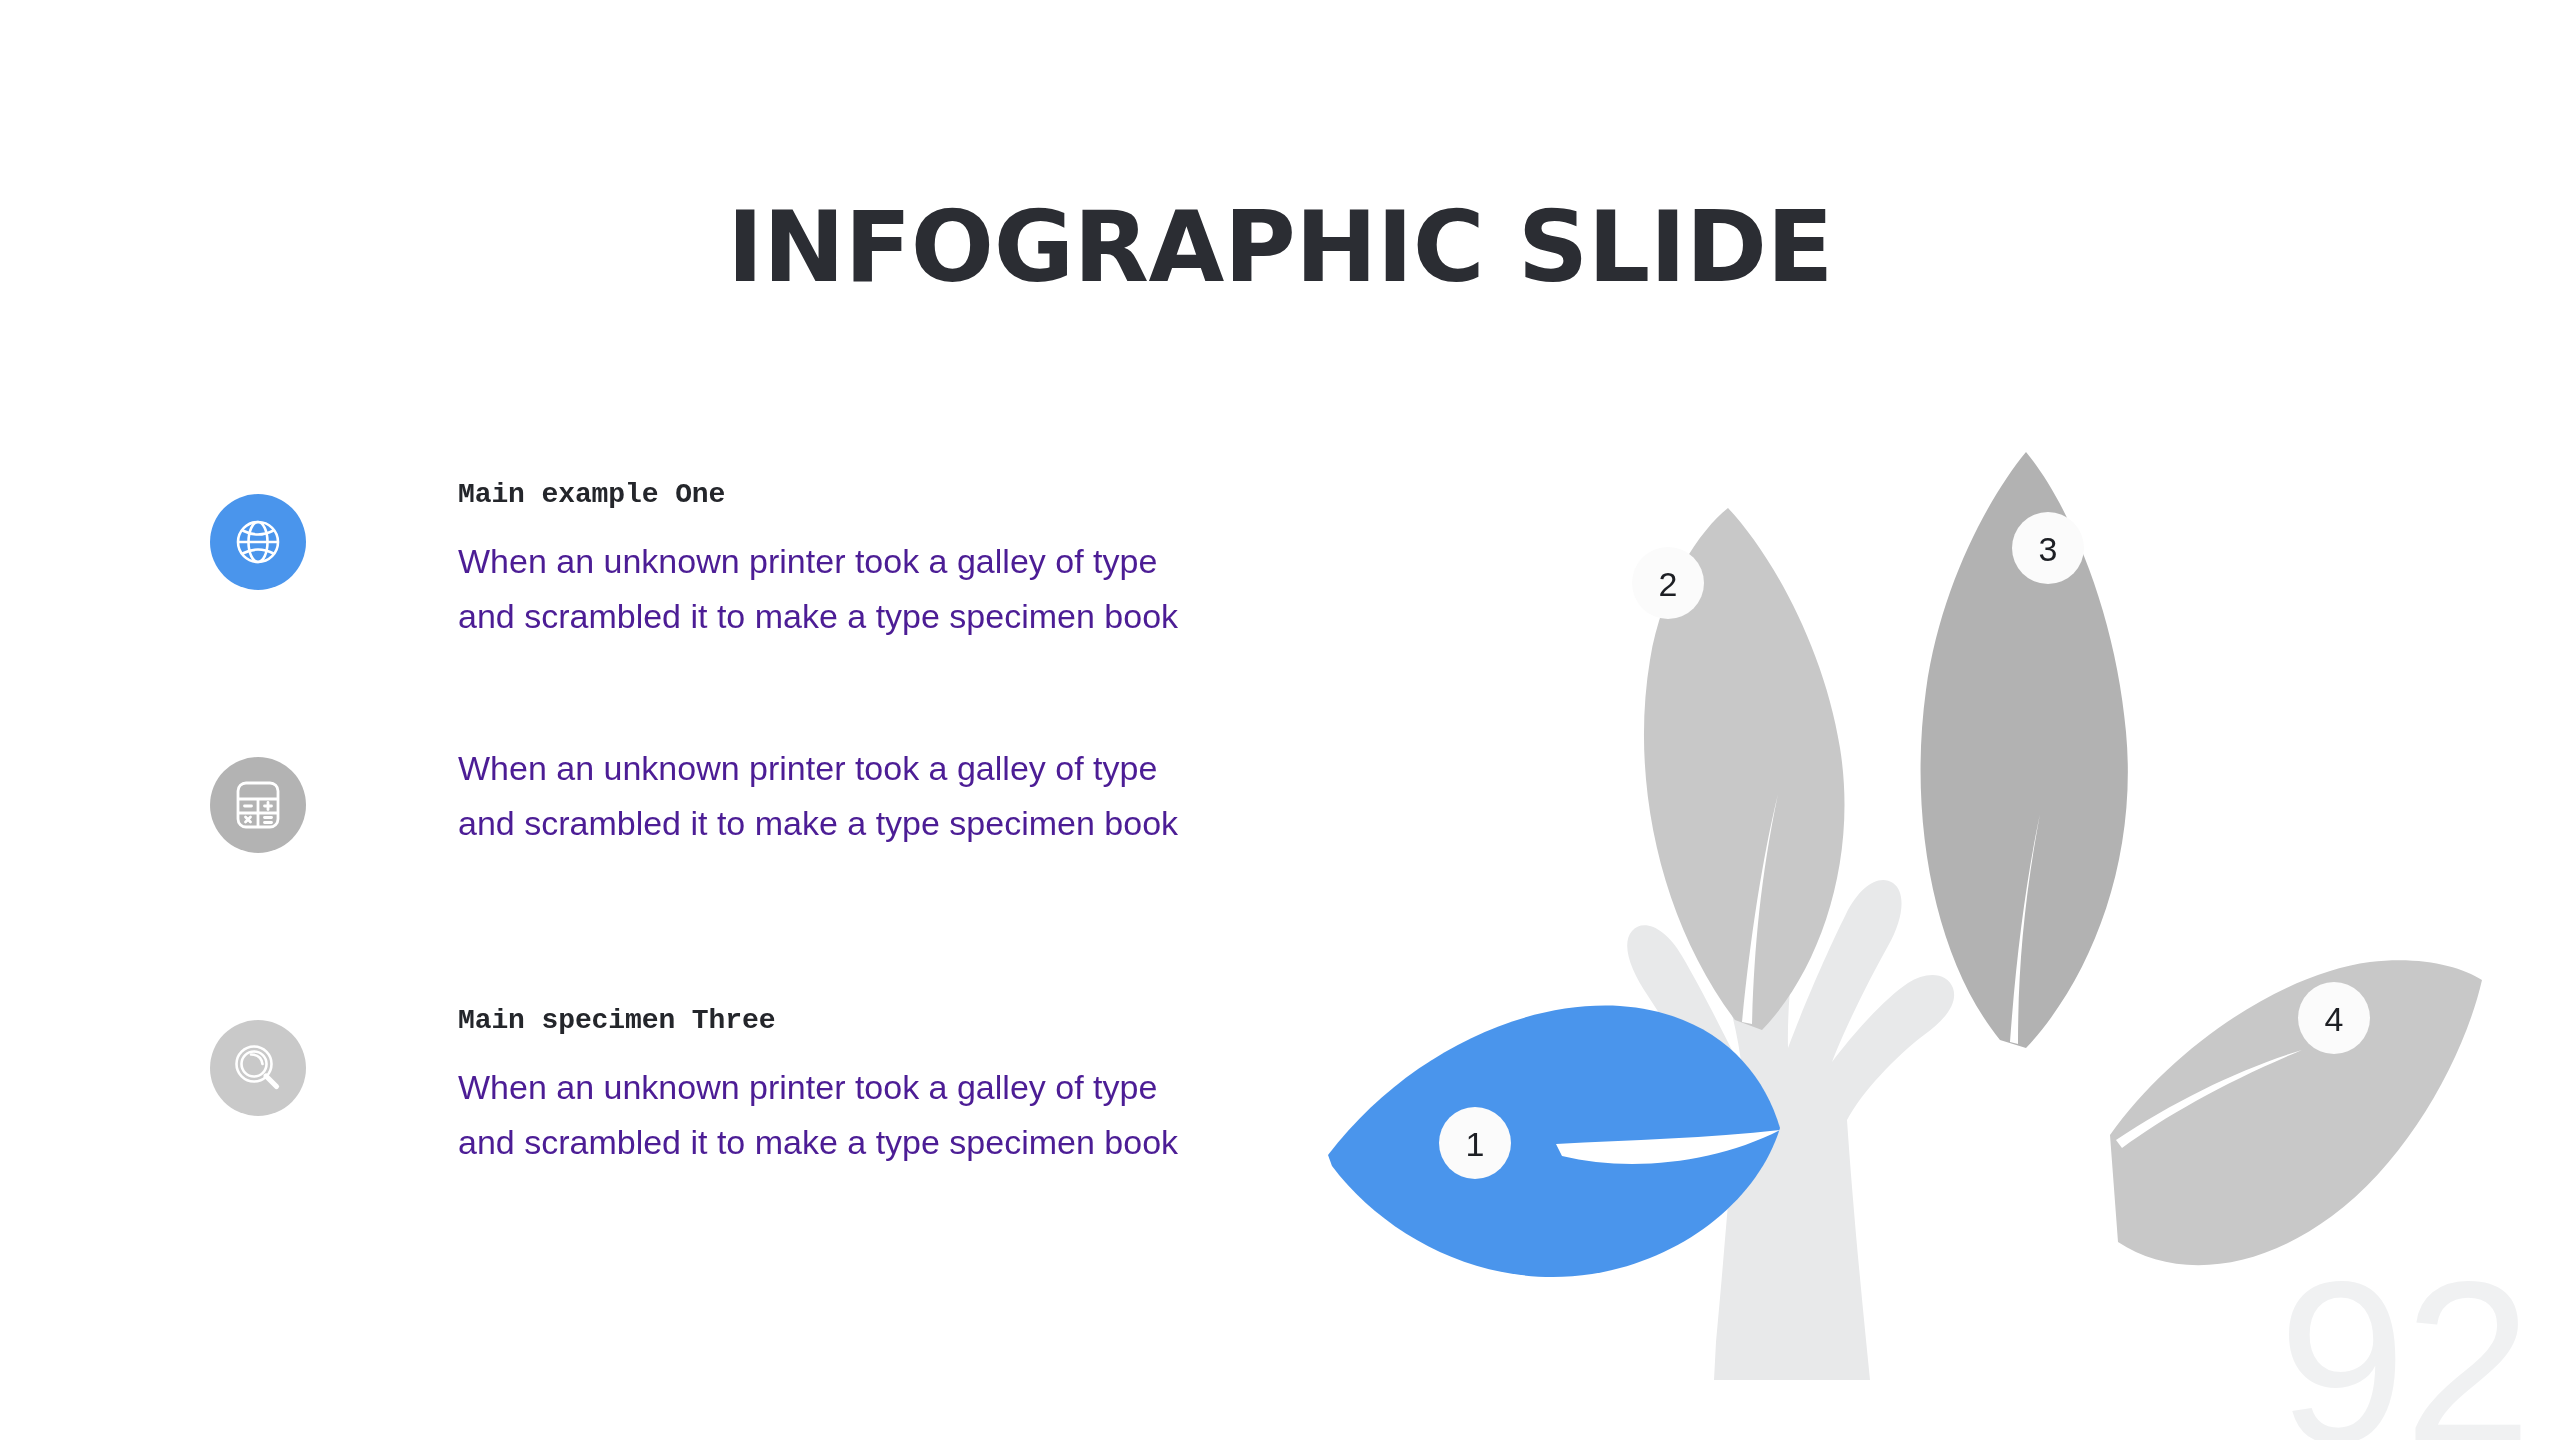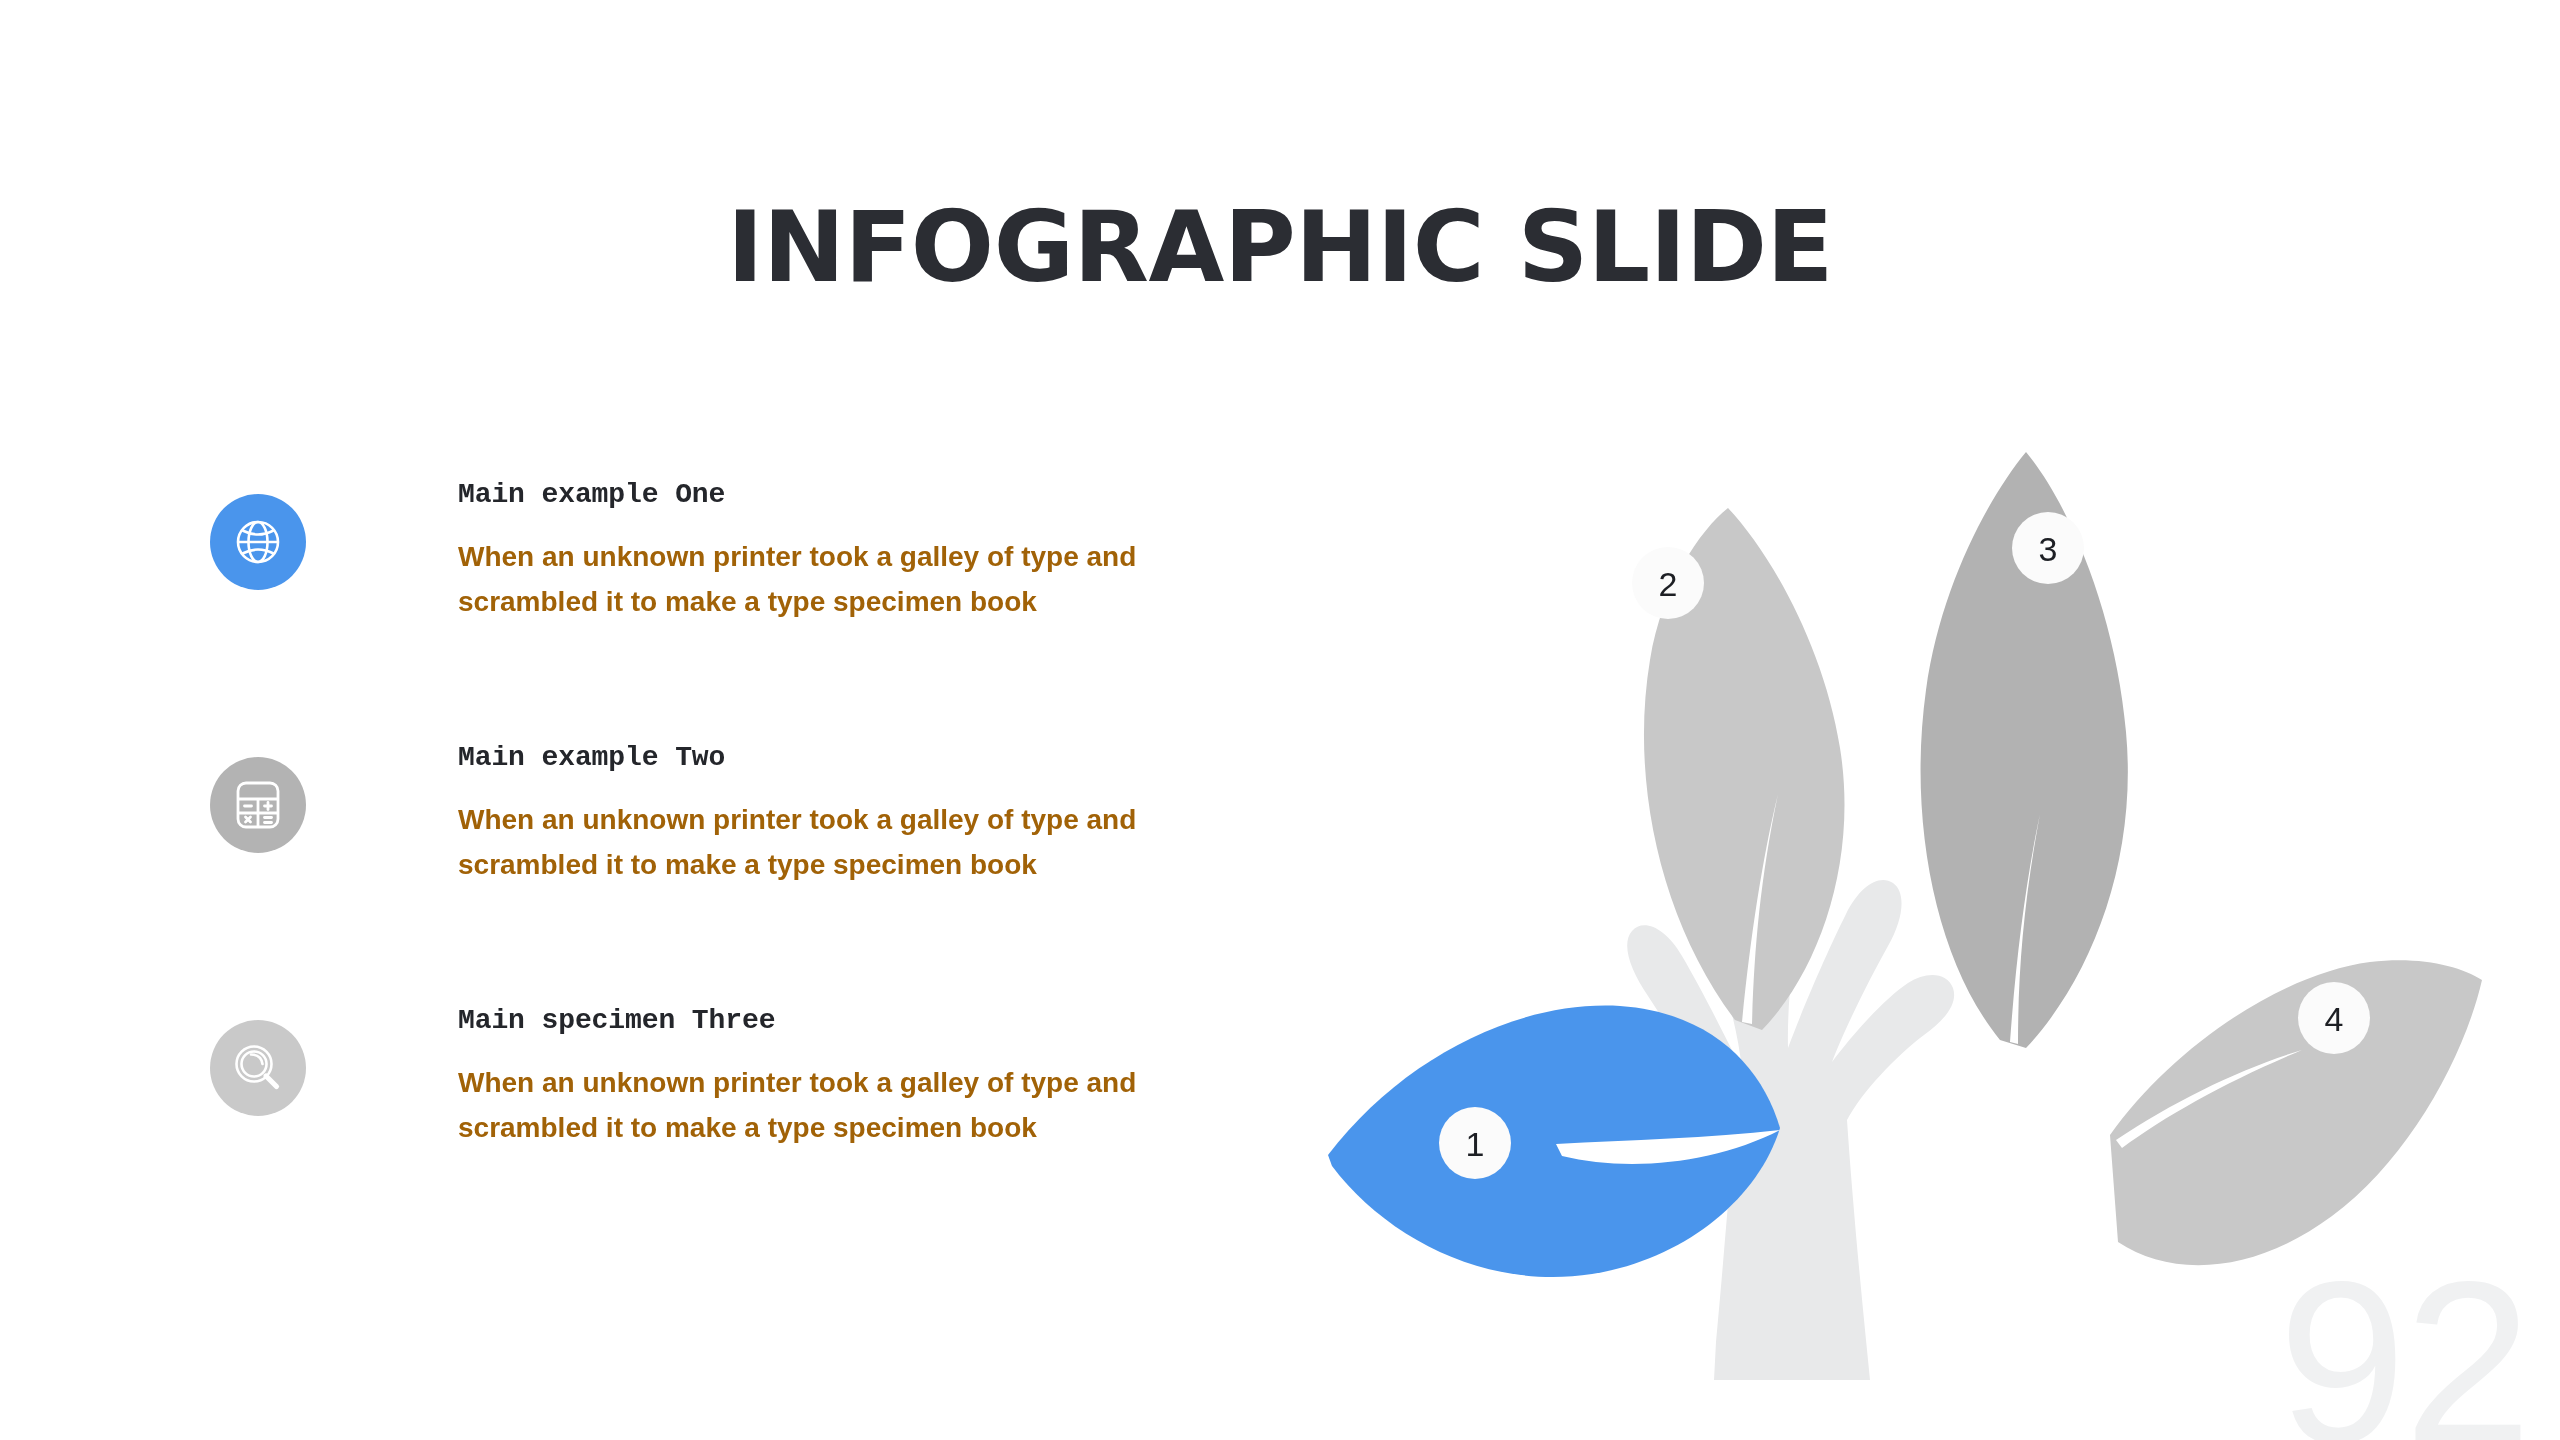--- a/index.html
+++ b/index.html
@@ -73,23 +73,23 @@
     font-family: Liberation Mono, monospace;
     font-size: 28px;
     font-weight: 700;
     color: #24262b;
     line-height: 1.2;
     margin: 0 0 22px 0;
     letter-spacing: -0.1px;
   }
   .item-body {
     font-family: "Liberation Sans", "DejaVu Sans", sans-serif;
-    font-size: 28px;
-    font-weight: 700;
-    color: #a16207;
+    font-size: 34px;
+    font-weight: 400;
+    color: #4c1d95;
     line-height: 1.62;
     margin: 0;
     max-width: 740px;
   }
 
   
   .tree {
     position: absolute;
     left: 1310px;
     top: 380px;
@@ -163,21 +163,20 @@
             <line x1="35" y1="23.5" x2="35" y2="30.5" stroke="#ffffff" stroke-width="2.8" stroke-linecap="round"></line>
             <line x1="31.5" y1="27" x2="38.5" y2="27" stroke="#ffffff" stroke-width="2.8" stroke-linecap="round"></line>
             <line x1="12.5" y1="38" x2="17.5" y2="43" stroke="#ffffff" stroke-width="2.8" stroke-linecap="round"></line>
             <line x1="17.5" y1="38" x2="12.5" y2="43" stroke="#ffffff" stroke-width="2.8" stroke-linecap="round"></line>
             <line x1="31.5" y1="38.5" x2="38.5" y2="38.5" stroke="#ffffff" stroke-width="2.8" stroke-linecap="round"></line>
             <line x1="31.5" y1="43.5" x2="38.5" y2="43.5" stroke="#ffffff" stroke-width="2.8" stroke-linecap="round"></line>
           </svg>
         </span>
       </div>
       <div class="item-text">
-        <p class="item-heading">Main example Two</p>
         <p class="item-body">When an unknown printer took a galley of type and scrambled it to make a type specimen book</p>
       </div>
     </div>
 
     <div class="item">
       <div class="item-icon-wrap" style="background:#c9c9c9;">
         <span>
           <svg width="54" height="54" viewBox="0 0 54 54" fill="none" aria-hidden="true">
             <circle cx="23" cy="23" r="17.5" stroke="#ffffff" stroke-width="2.6" fill="none"></circle>
             <circle cx="23" cy="23" r="12.5" stroke="#ffffff" stroke-width="2.6" fill="none"></circle>

